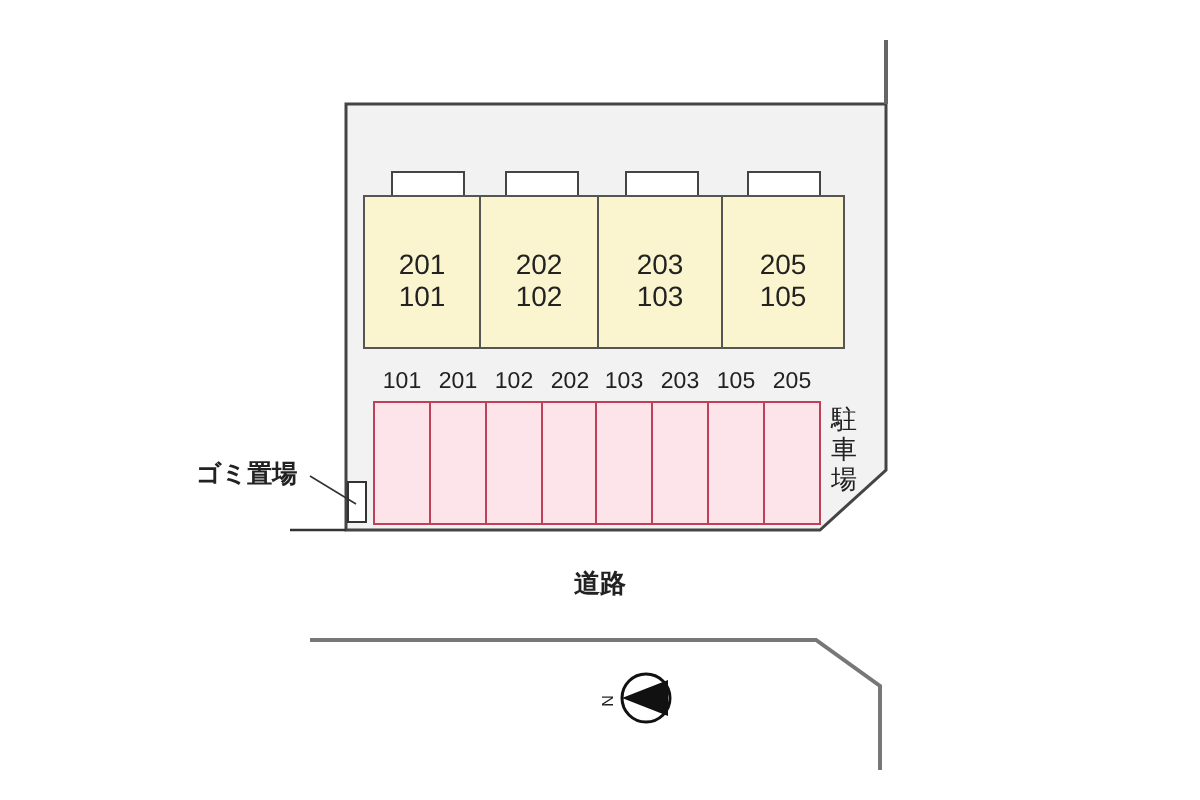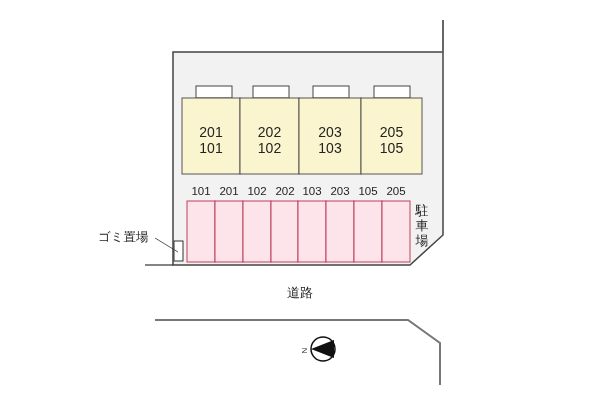--- a/index.html
+++ b/index.html
@@ -81,17 +81,17 @@
 <div class="space-num" style="left:326px;top:185px;">203</div>
 <div class="space-num" style="left:354px;top:185px;">105</div>
 <div class="space-num" style="left:382px;top:185px;">205</div>
 
 <div class="vert" style="left:414px;top:203px;">
   <div>駐</div>
   <div>車</div>
   <div>場</div>
 </div>
 
-<div class="lbl jp" style="left:98px;top:229px;font-size:12.5px;font-weight:normal;">ゴミ置場</div>
+<div class="lbl jp" style="left:98px;top:229px;font-size:12.5px;font-weight:bold;">ゴミ置場</div>
 
-<div class="lbl jp" style="left:282px;top:285px;width:36px;font-size:13px;">道路</div>
+<div class="lbl jp" style="left:282px;top:285px;width:36px;font-size:13px;font-weight:bold;">道路</div>
 
 <div class="lbl" style="left:300px;top:343px;font-size:8px;transform:rotate(-90deg);width:8px;">N</div>
 
 </body></html>

